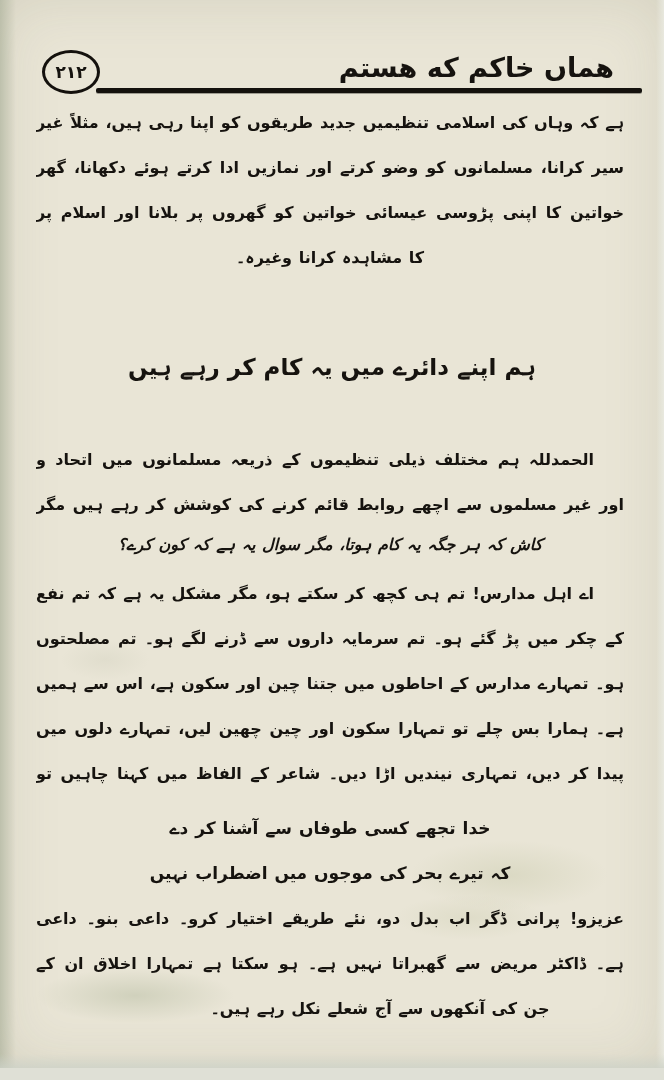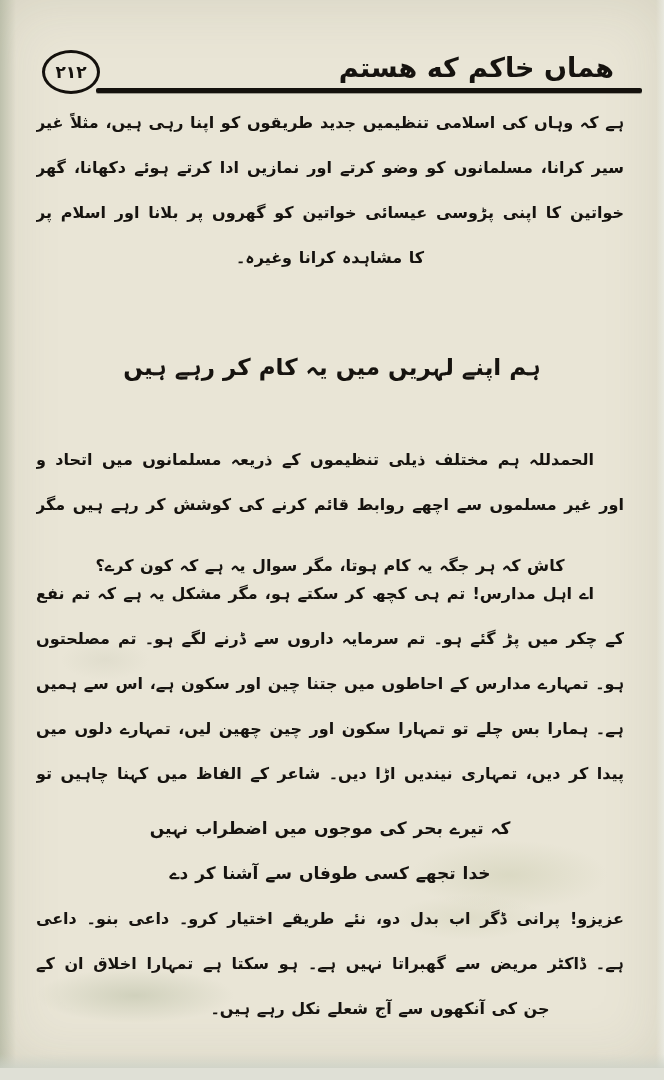--- a/index.html
+++ b/index.html
@@ -65,21 +65,21 @@
   .bline.r{text-align:center;}
   .bline.c{text-align:center;text-align-last:center;}
   .bline.indent{padding-right:30px;}
   .bline.shift{transform:translateX(50px);}
   .p1{top:100px;}
   .heading{
     position:absolute;top:342px;left:0;right:0;height:50px;line-height:50px;
     text-align:center;font-size:23px;font-weight:bold;direction:rtl;
   }
   .p2{top:437px;}
-  .p3{top:543px;}
+  .p3{top:522px;font-style:italic;}
   .p4{top:571px;}
   .verse{top:806px;}
   .verse .bline{font-size:17px;}
   .p5{top:896px;}
 </style>
 </head>
 <body>
 
 <div class="page">
 
@@ -90,21 +90,21 @@
   <div class="smudge s2"></div>
   <div class="smudge s3"></div>
   <div class="smudge s4"></div>
 
   <div class="badge">
     <span>۲۱۲</span>
   </div>
   <div class="running-title">هماں خاکم که هستم</div>
   <div class="rule"></div>
 
-  <div class="heading">ہم اپنے لہریں میں یہ کام کر رہے ہیں</div>
+  <div class="heading">ہم اپنے دائرے میں یہ کام کر رہے ہیں</div>
 
   <div class="textcol">
 
     <div class="para p1">
       <div class="bline j">ہے کہ وہاں کی اسلامی تنظیمیں جدید طریقوں کو اپنا رہی ہیں، مثلاً غیر مسلموں کو مساجد کی</div>
       <div class="bline j">سیر کرانا، مسلمانوں کو وضو کرتے اور نمازیں ادا کرتے ہوئے دکھانا، گھر گھر لٹریچر پہنچانا، مسلم</div>
       <div class="bline j">خواتین کا اپنی پڑوسی عیسائی خواتین کو گھروں پر بلانا اور اسلام پر گفتگو کرنا اور اپنے رہن سہن</div>
       <div class="bline r">کا مشاہدہ کرانا وغیرہ۔</div>
     </div>
 
@@ -119,22 +119,22 @@
 
     <div class="para p4">
       <div class="bline j indent">اے اہل مدارس! تم ہی کچھ کر سکتے ہو، مگر مشکل یہ ہے کہ تم نفع و ضرر اور ضرب و تقسیم</div>
       <div class="bline j">کے چکر میں پڑ گئے ہو۔ تم سرمایہ داروں سے ڈرنے لگے ہو۔ تم مصلحتوں کے حصار میں</div>
       <div class="bline j">ہو۔ تمہارے مدارس کے احاطوں میں جتنا چین اور سکون ہے، اس سے ہمیں بہت ڈر لگنے لگا</div>
       <div class="bline j">ہے۔ ہمارا بس چلے تو تمہارا سکون اور چین چھین لیں، تمہارے دلوں میں اضطراب کی لہریں</div>
       <div class="bline j">پیدا کر دیں، تمہاری نیندیں اڑا دیں۔ شاعر کے الفاظ میں کہنا چاہیں تو کہہ سکتے ہیں:</div>
     </div>
 
     <div class="para verse">
+      <div class="bline c">خدا تجھے کسی طوفاں سے آشنا کر دے</div>
       <div class="bline c">کہ تیرے بحر کی موجوں میں اضطراب نہیں</div>
-      <div class="bline c">خدا تجھے کسی طوفاں سے آشنا کر دے</div>
     </div>
 
     <div class="para p5">
       <div class="bline j">عزیزو! پرانی ڈگر اب بدل دو، نئے طریقے اختیار کرو۔ داعی بنو۔ داعی مدعو سے ڈرتا نہیں</div>
       <div class="bline j">ہے۔ ڈاکٹر مریض سے گھبراتا نہیں ہے۔ ہو سکتا ہے تمہارا اخلاق ان کے دلوں کو بدل دے،</div>
       <div class="bline c shift">جن کی آنکھوں سے آج شعلے نکل رہے ہیں۔</div>
     </div>
 
   </div>
 </div>

